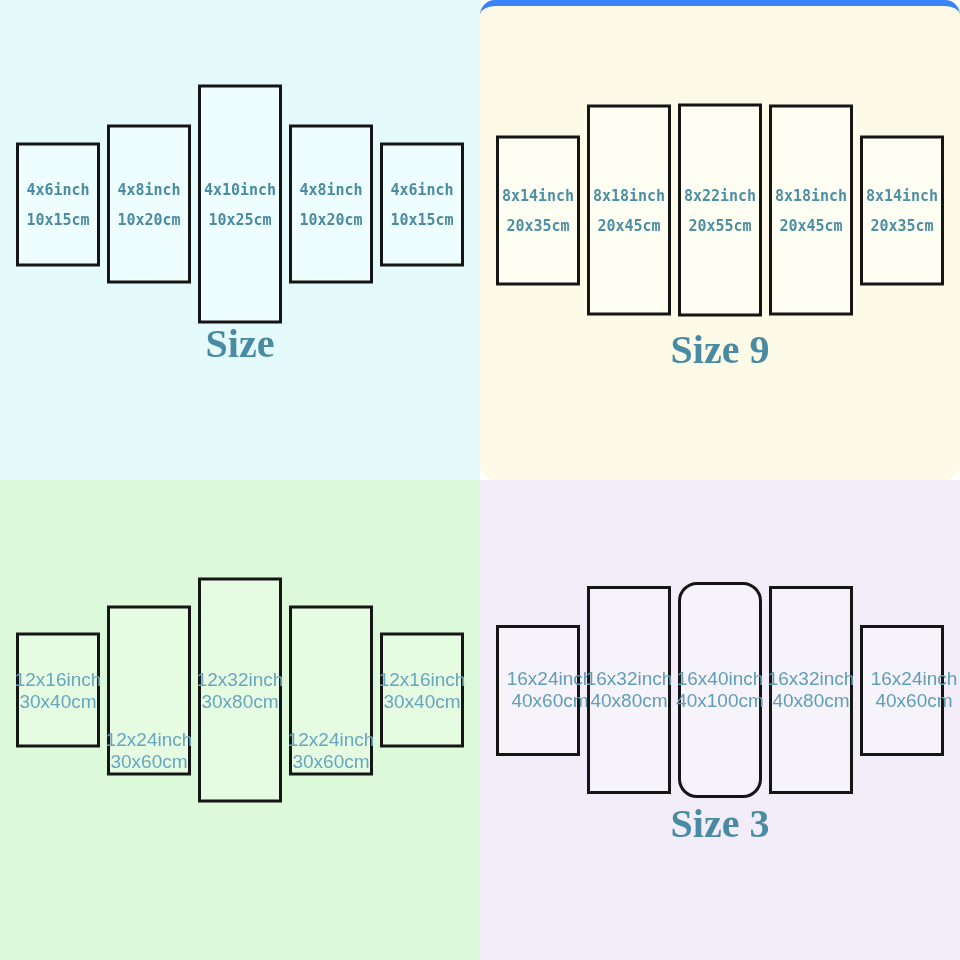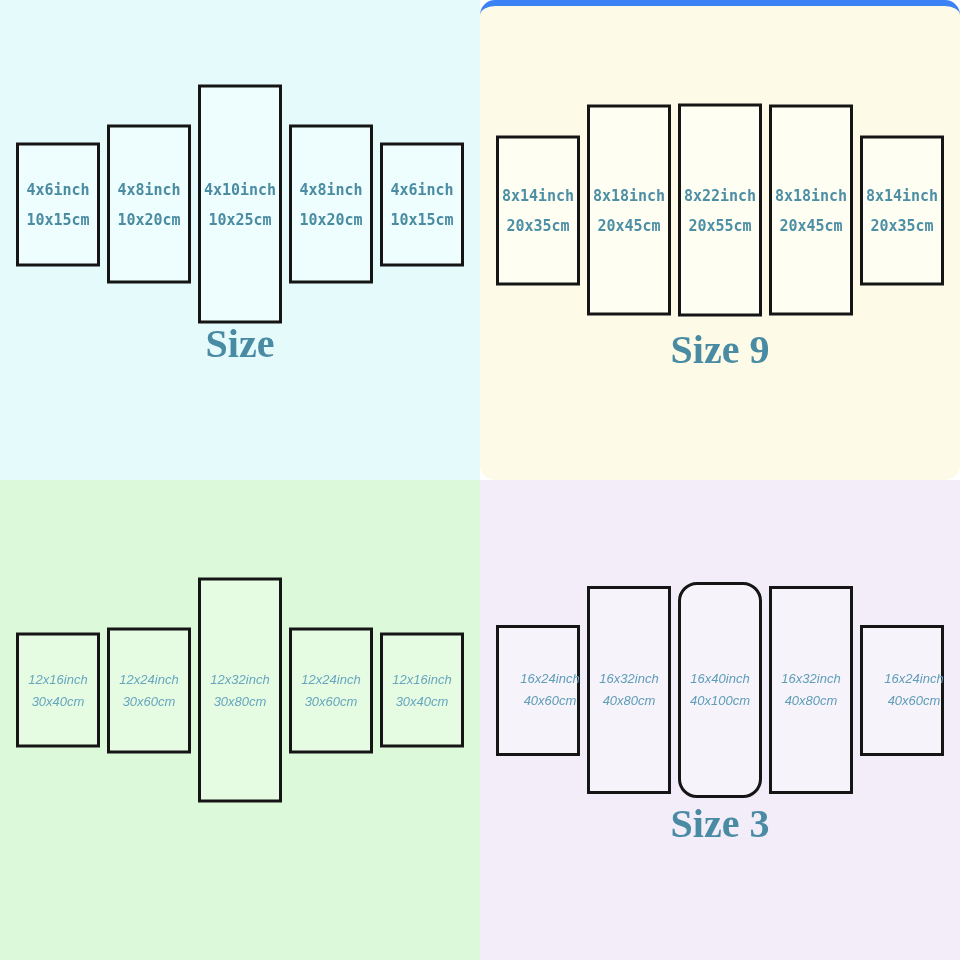--- a/index.html
+++ b/index.html
@@ -57,36 +57,35 @@
   
   .q0 .panel-label, .q1 .panel-label {
     font-family: "DejaVu Sans Mono", monospace;
     font-size: 15px;
     line-height: 30px;
     font-weight: bold;
   }
   
   .q2 .panel-label, .q3 .panel-label {
     font-family: "Liberation Sans", sans-serif;
-    font-size: 13px;
+    font-size: 19px;
     line-height: 22px;
-    font-style: italic;
   }
 
   
   .q0 .p-side   { height: 124px; }
   .q0 .p-mid    { height: 159px; }
   .q0 .p-center { height: 239px; }
 
   .q1 .p-side   { height: 150px; }
   .q1 .p-mid    { height: 211px; }
   .q1 .p-center { height: 213px; }
 
   .q2 .p-side   { height: 115px; }
-  .q2 .p-mid    { height: 126px; }
+  .q2 .p-mid    { height: 170px; justify-content: flex-end; }
   .q2 .p-center { height: 225px; }
 
   .q3 .p-side   { height: 131px; padding-left: 24px; }
   .q3 .p-mid    { height: 208px; }
   .q3 .p-center { height: 216px; border-radius: 19px; }
 
   .q-title {
     position: absolute;
     top: 322px;
     left: 0;

